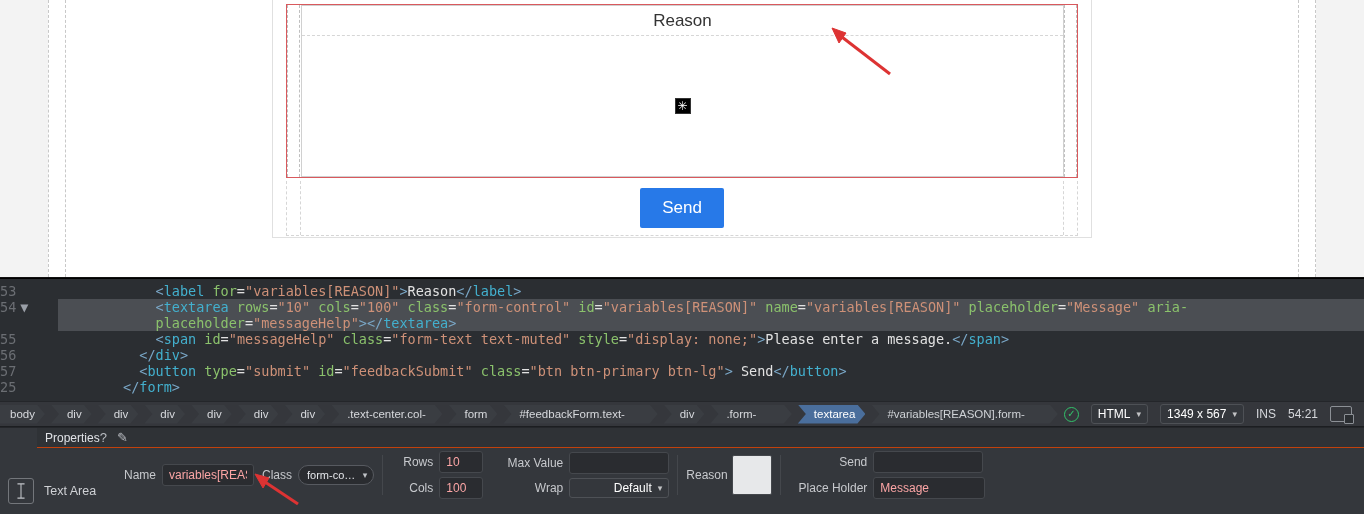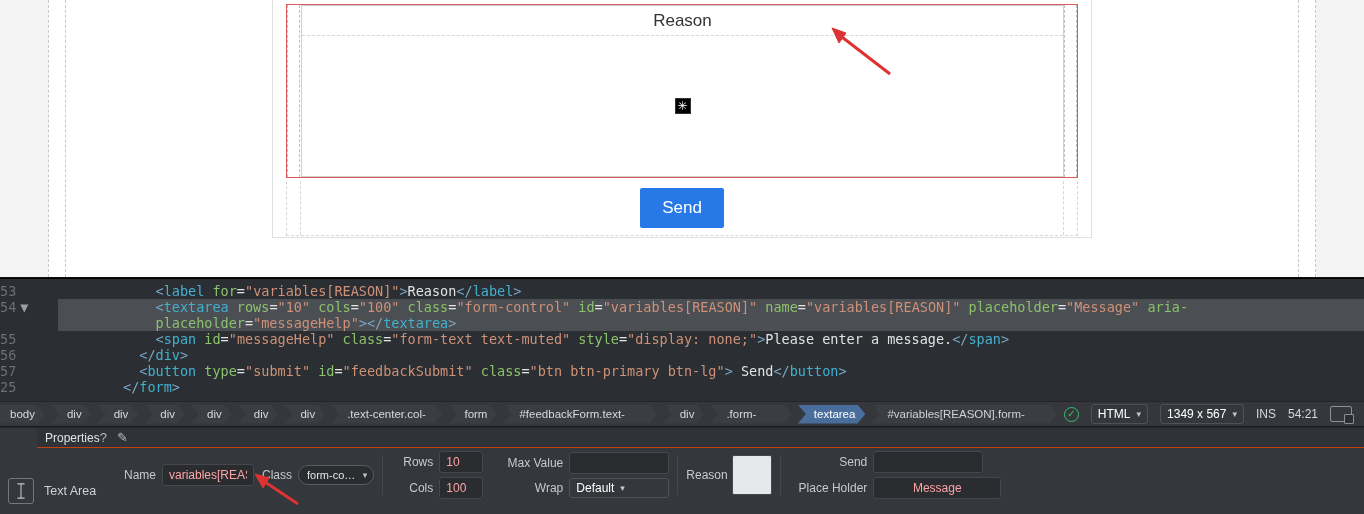--- a/index.html
+++ b/index.html
@@ -358,21 +358,21 @@
         </div>
     </div>
 
     <div class="stack">
       <div class="field-pair">
           <span class="label" style="width:72px">Max Value</span>
           <input class="inp" style="width: 100px;" value="">
         </div>
       <div class="field-pair">
           <span class="label" style="width:72px">Wrap</span>
-          <span class="mini-select" style="width:100px;justify-content:flex-start">
+          <span class="mini-select" style="width:100px;justify-content:flex-end">
             <span>Default</span>
             <span class="chev">▾</span>
           </span>
         </div>
     </div>
 
     <div class="vdiv"></div>
 
     <div class="field-pair">
       <span class="label" style="width:40px">Reason</span>
@@ -381,18 +381,18 @@
 
     <div class="vdiv"></div>
 
     <div class="stack">
       <div class="field-pair">
           <span class="label" style="width:78px">Send</span>
           <input class="inp" style="width: 110px;" value="">
         </div>
       <div class="field-pair">
           <span class="label" style="width:78px">Place Holder</span>
-          <input class="inp" style="width: 128px; text-align: center;" value="Message">
+          <input class="inp" style="width: 112px;" value="Message">
         </div>
     </div>
 
   </div>
 </div>
 
 </body></html>

